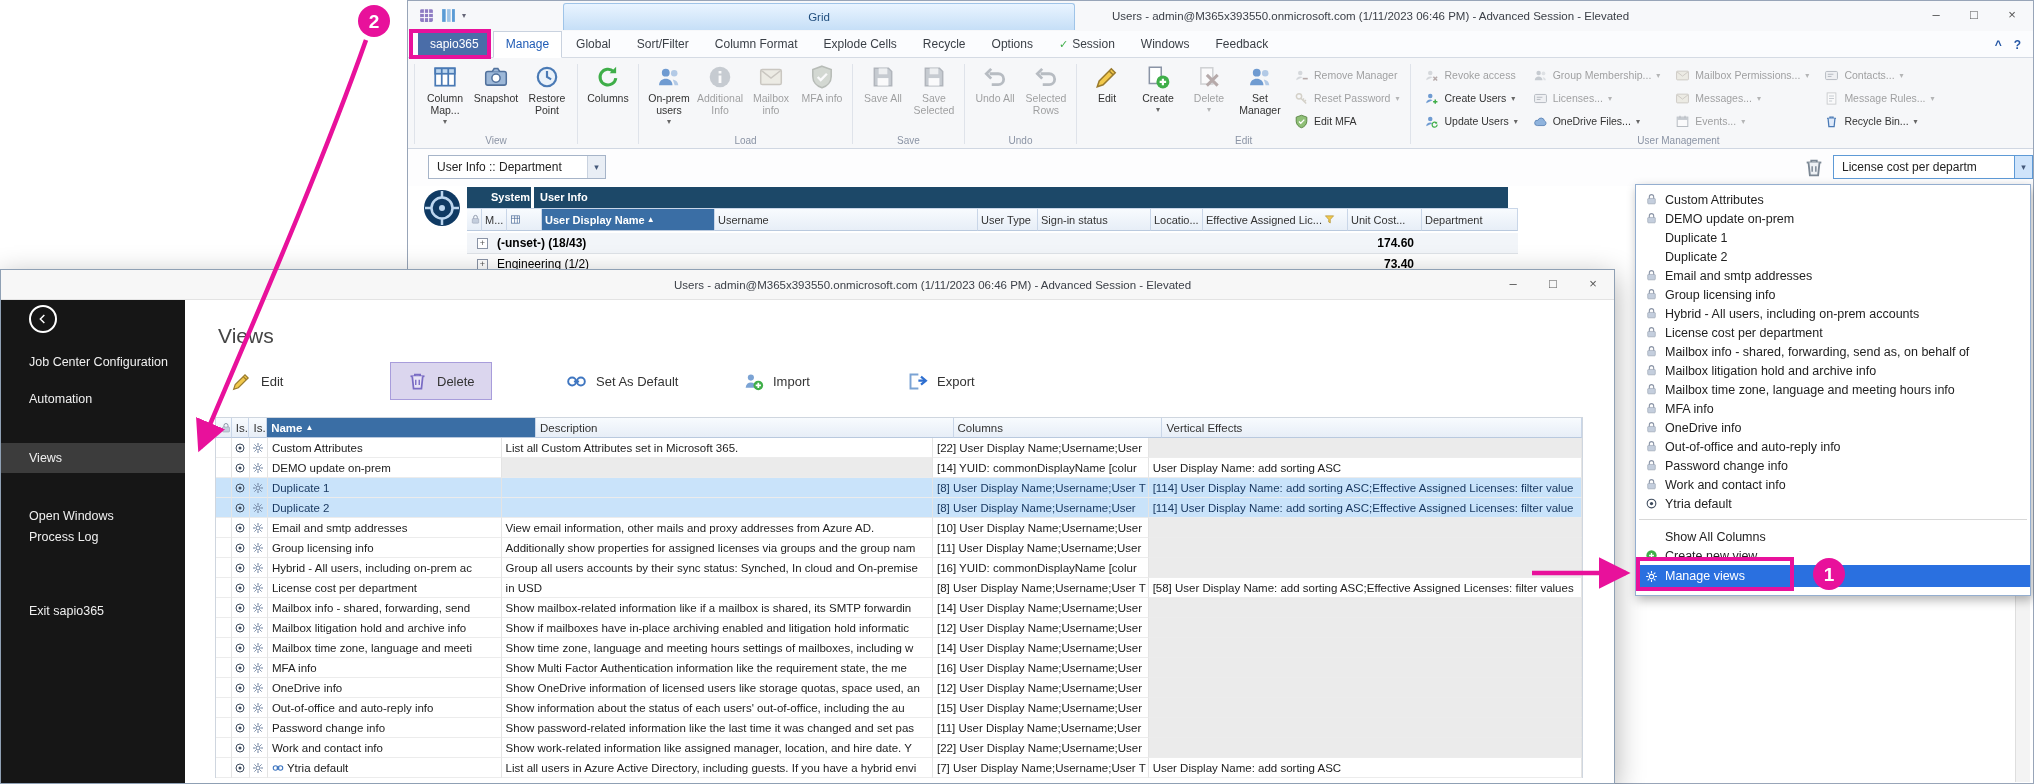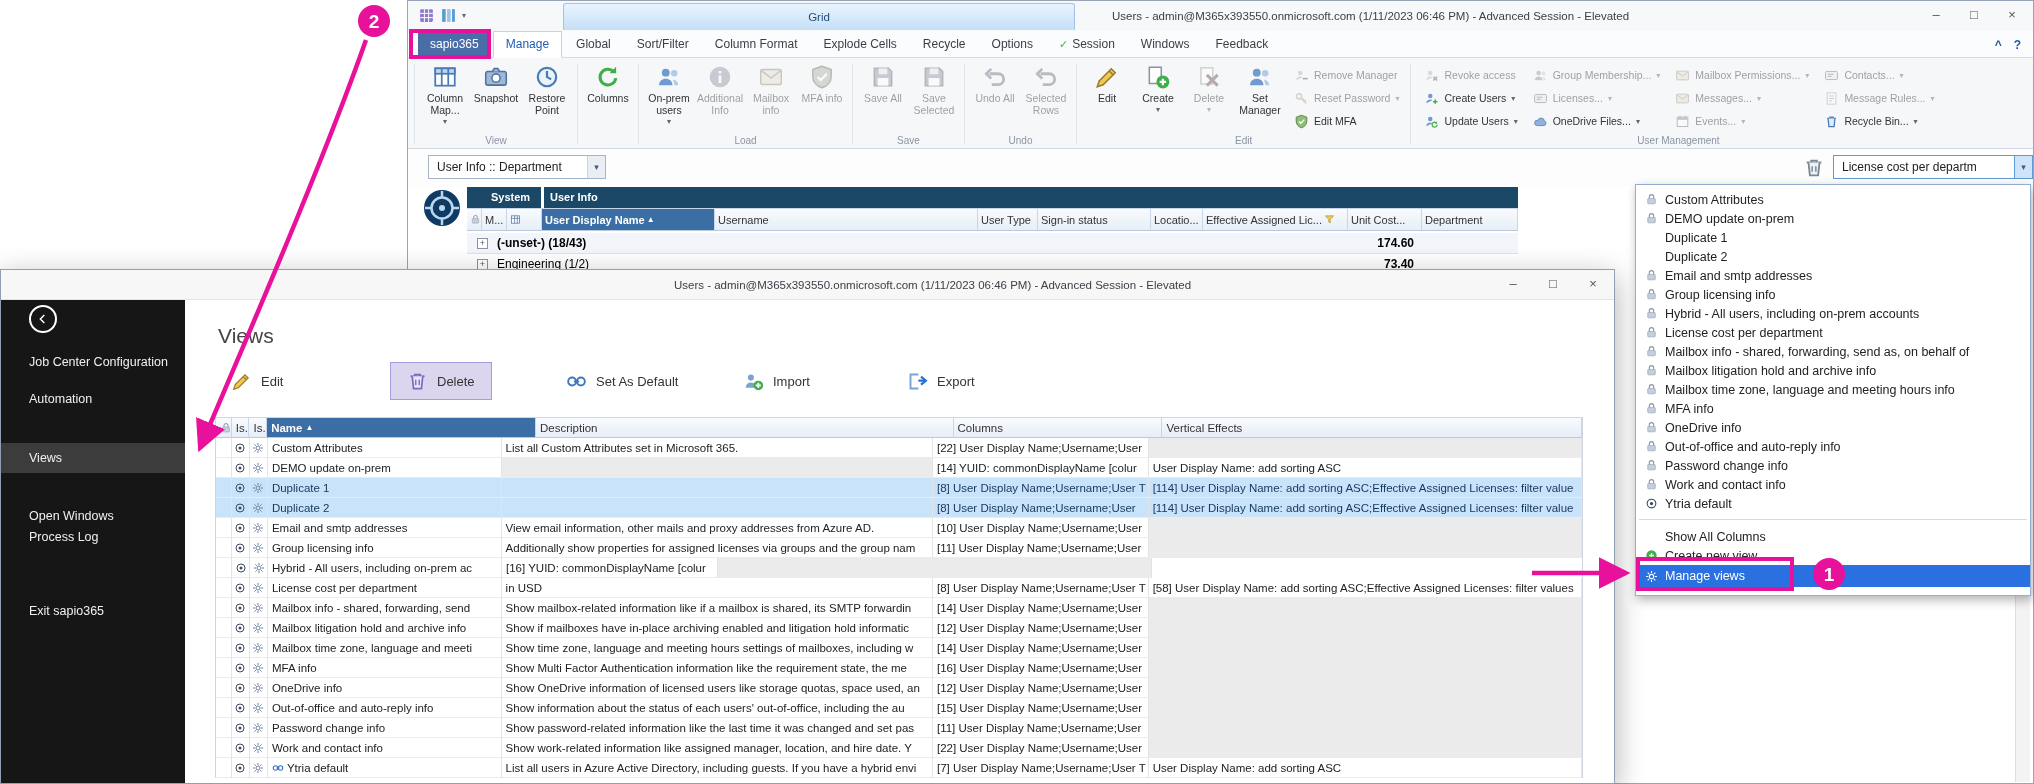--- a/index.html
+++ b/index.html
@@ -599,21 +599,21 @@
     <div class="grid">
       <span class="ic corner">
           <svg viewBox="0 0 40 40">
             <circle cx="20" cy="20" r="18" fill="#0f3a63"></circle>
             <circle cx="20" cy="20" r="10.5" fill="none" stroke="#bcd6ef" stroke-width="2.5"></circle>
             <circle cx="20" cy="20" r="3" fill="#bcd6ef"></circle>
             <path d="M20 3v7M20 30v7M3 20h7M30 20h7" stroke="#bcd6ef" stroke-width="2.5"></path>
           </svg>
         </span>
       <div class="ghead">
-          <div class="ghcell" style="width: 74px; padding-left: 24px;">System</div>
+          <div class="ghcell" style="width: 64px; padding-left: 24px;">System</div>
           <div class="ghcell" style="width: 974px;">User Info</div>
         </div>
       <div class="gcols">
           <div class="gc" style="width: 15px;">
             <span class="ic">
               <svg viewBox="0 0 24 24">
                 <rect x="5" y="10" width="14" height="10" rx="1.5" fill="#c4cedd" stroke="#8a94a6"></rect>
                 <path d="M8 10V7a4 4 0 0 1 8 0v3" fill="none" stroke="#8a94a6" stroke-width="2"></path>
               </svg>
             </span>
@@ -1129,20 +1129,21 @@
                   <span class="ic vt-ic">
                     <svg viewBox="0 0 24 24">
                       <circle cx="12" cy="12" r="4" fill="none" stroke="#6b7f9e" stroke-width="2"></circle>
                       <path d="M12 2v4M12 18v4M2 12h4M18 12h4M4.9 4.9l2.8 2.8M16.3 16.3l2.8 2.8M19.1 4.9l-2.8 2.8M7.7 16.3l-2.8 2.8" stroke="#6b7f9e" stroke-width="2"></path>
                     </svg>
                   </span>
                 </div>
                 <div class="vt-c" style="width: 234px;">
                   <span>Hybrid - All users, including on-prem ac</span>
                 </div>
+                <div class="vt-c" style="width: 432px;">Group all users accounts by their sync status: Synched, In cloud and On-premise</div>
                 <div class="vt-c" style="width: 216px;">[16] YUID: commonDisplayName [colur</div>
                 <div class="vt-c emptyg" style="width: 434px;"></div>
               </div>
               <div class="vt-row">
                 <div class="vt-c center" style="width: 16px;"></div>
                 <div class="vt-c center" style="width: 18px;">
                   <span class="ic vt-ic">
                     <svg viewBox="0 0 24 24">
                       <circle cx="12" cy="12" r="8" fill="none" stroke="#3d4a5c" stroke-width="2"></circle>
                       <circle cx="12" cy="12" r="3" fill="#3d4a5c"></circle>

